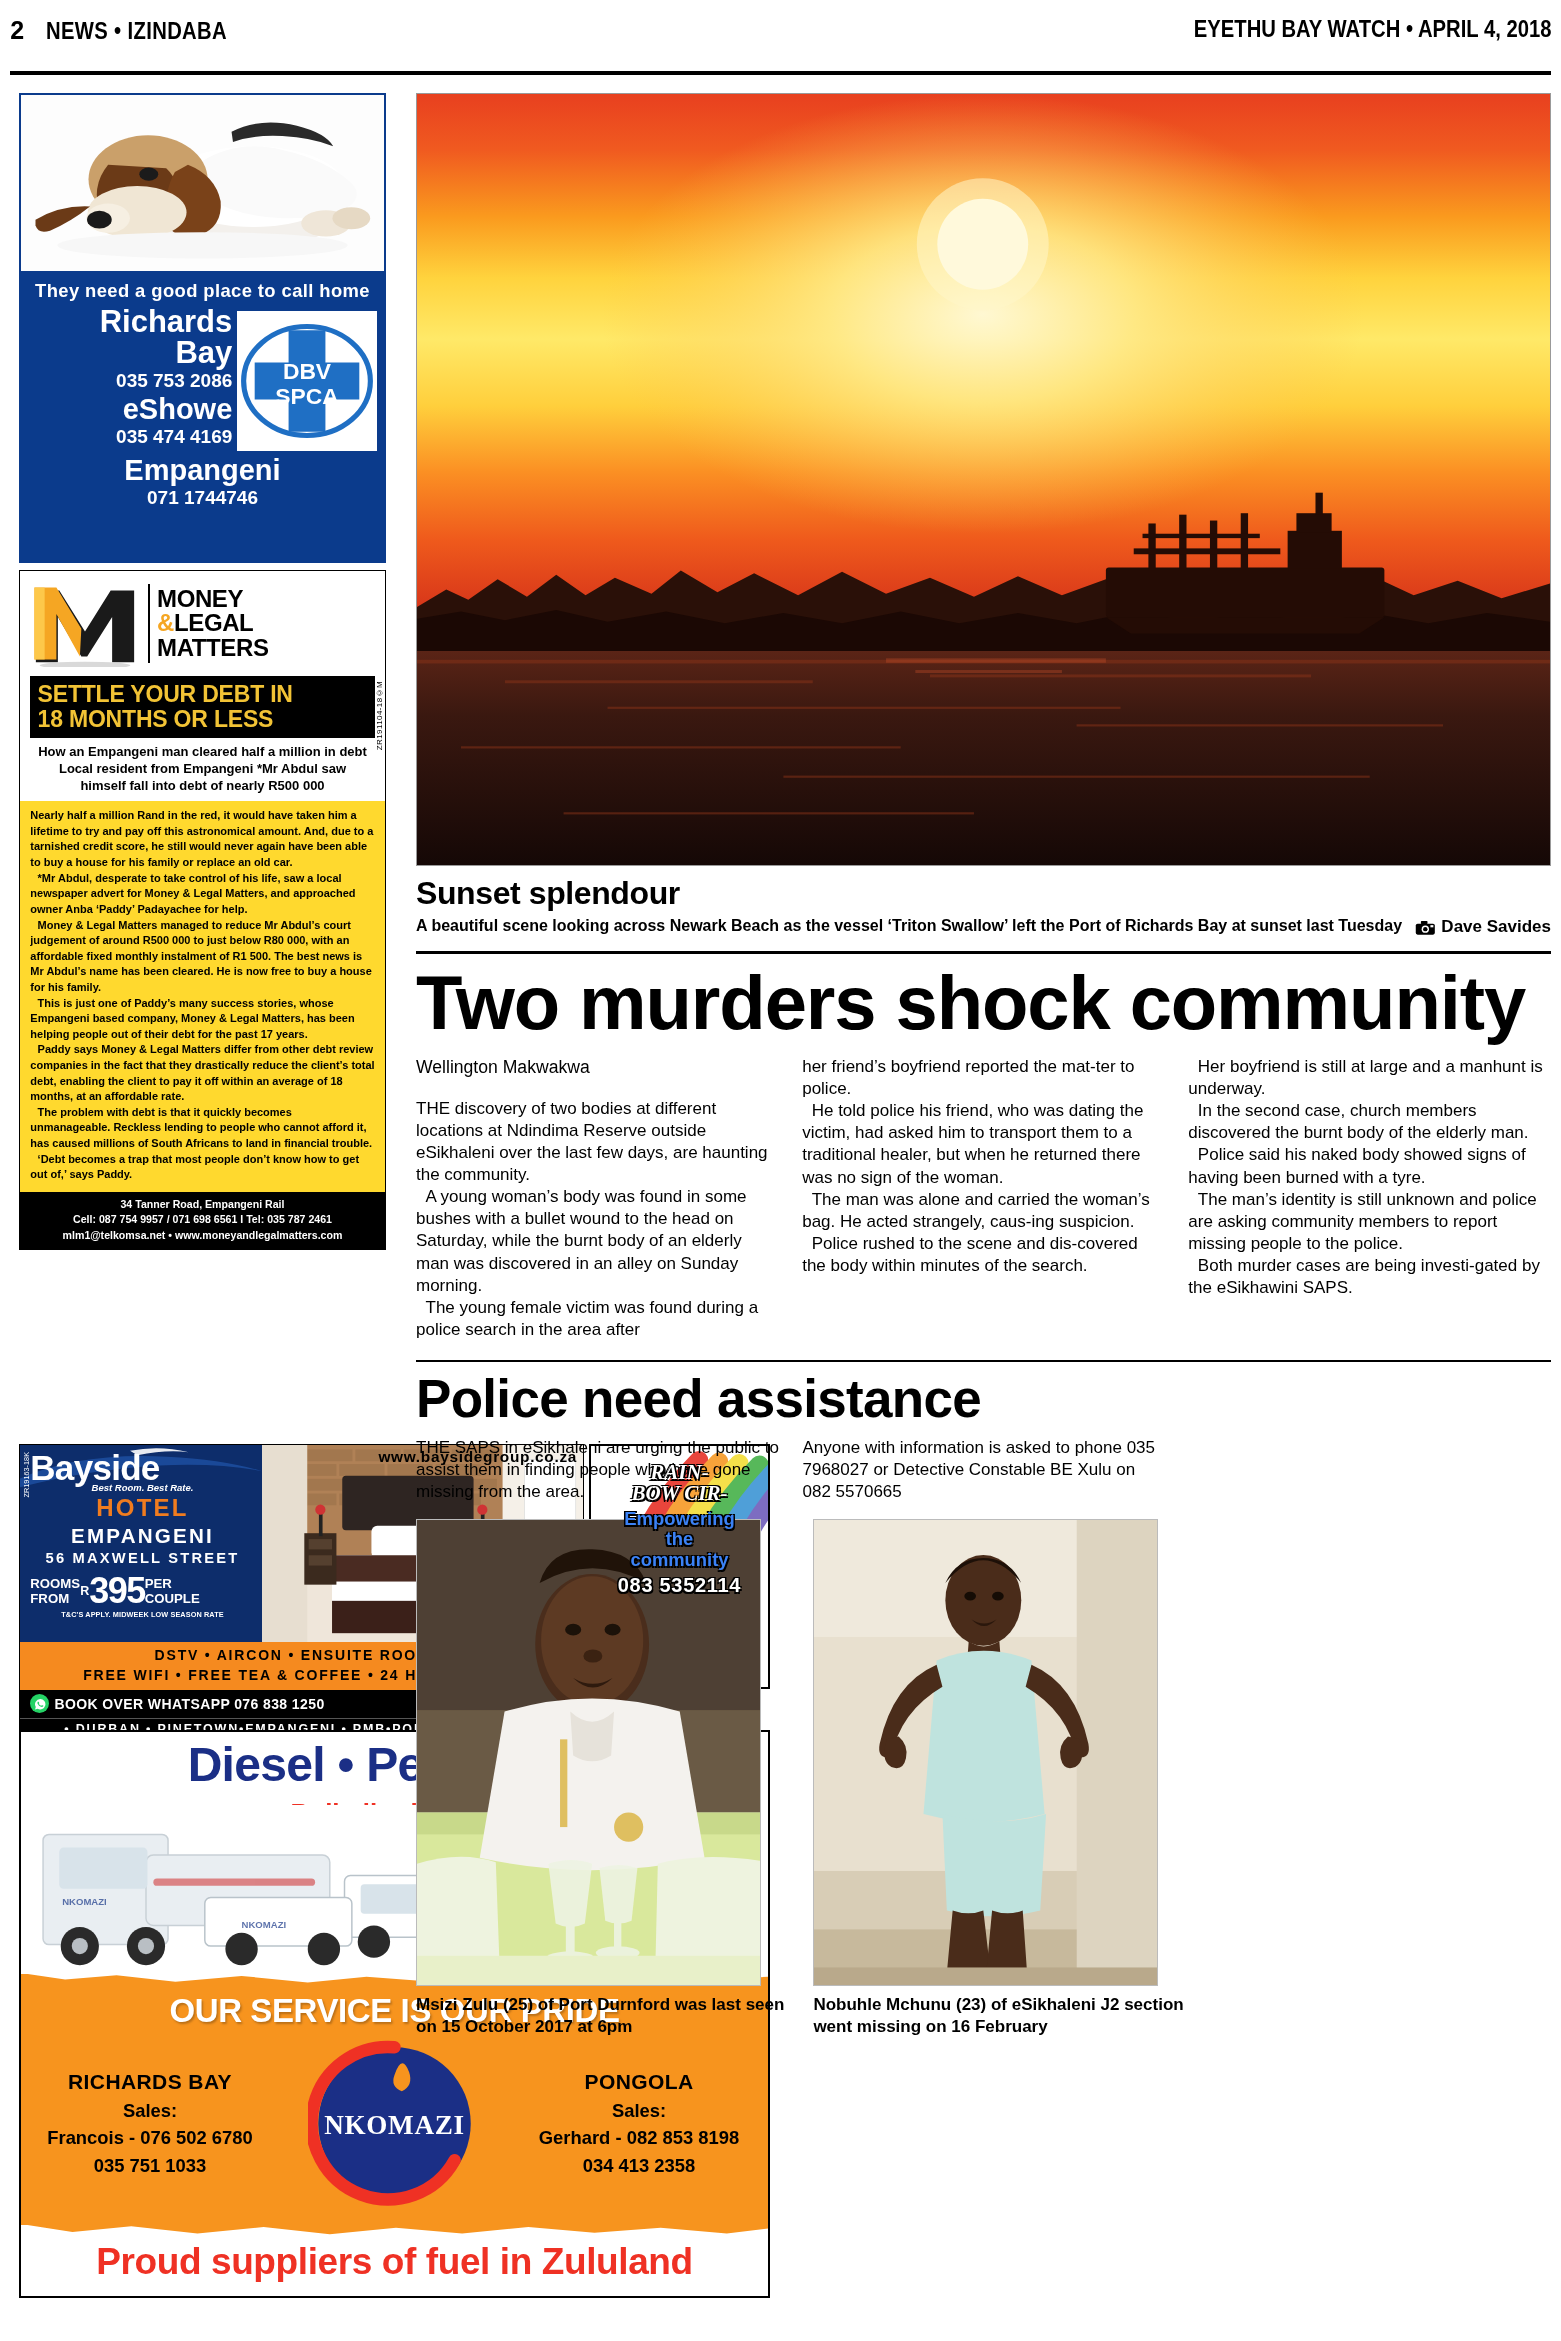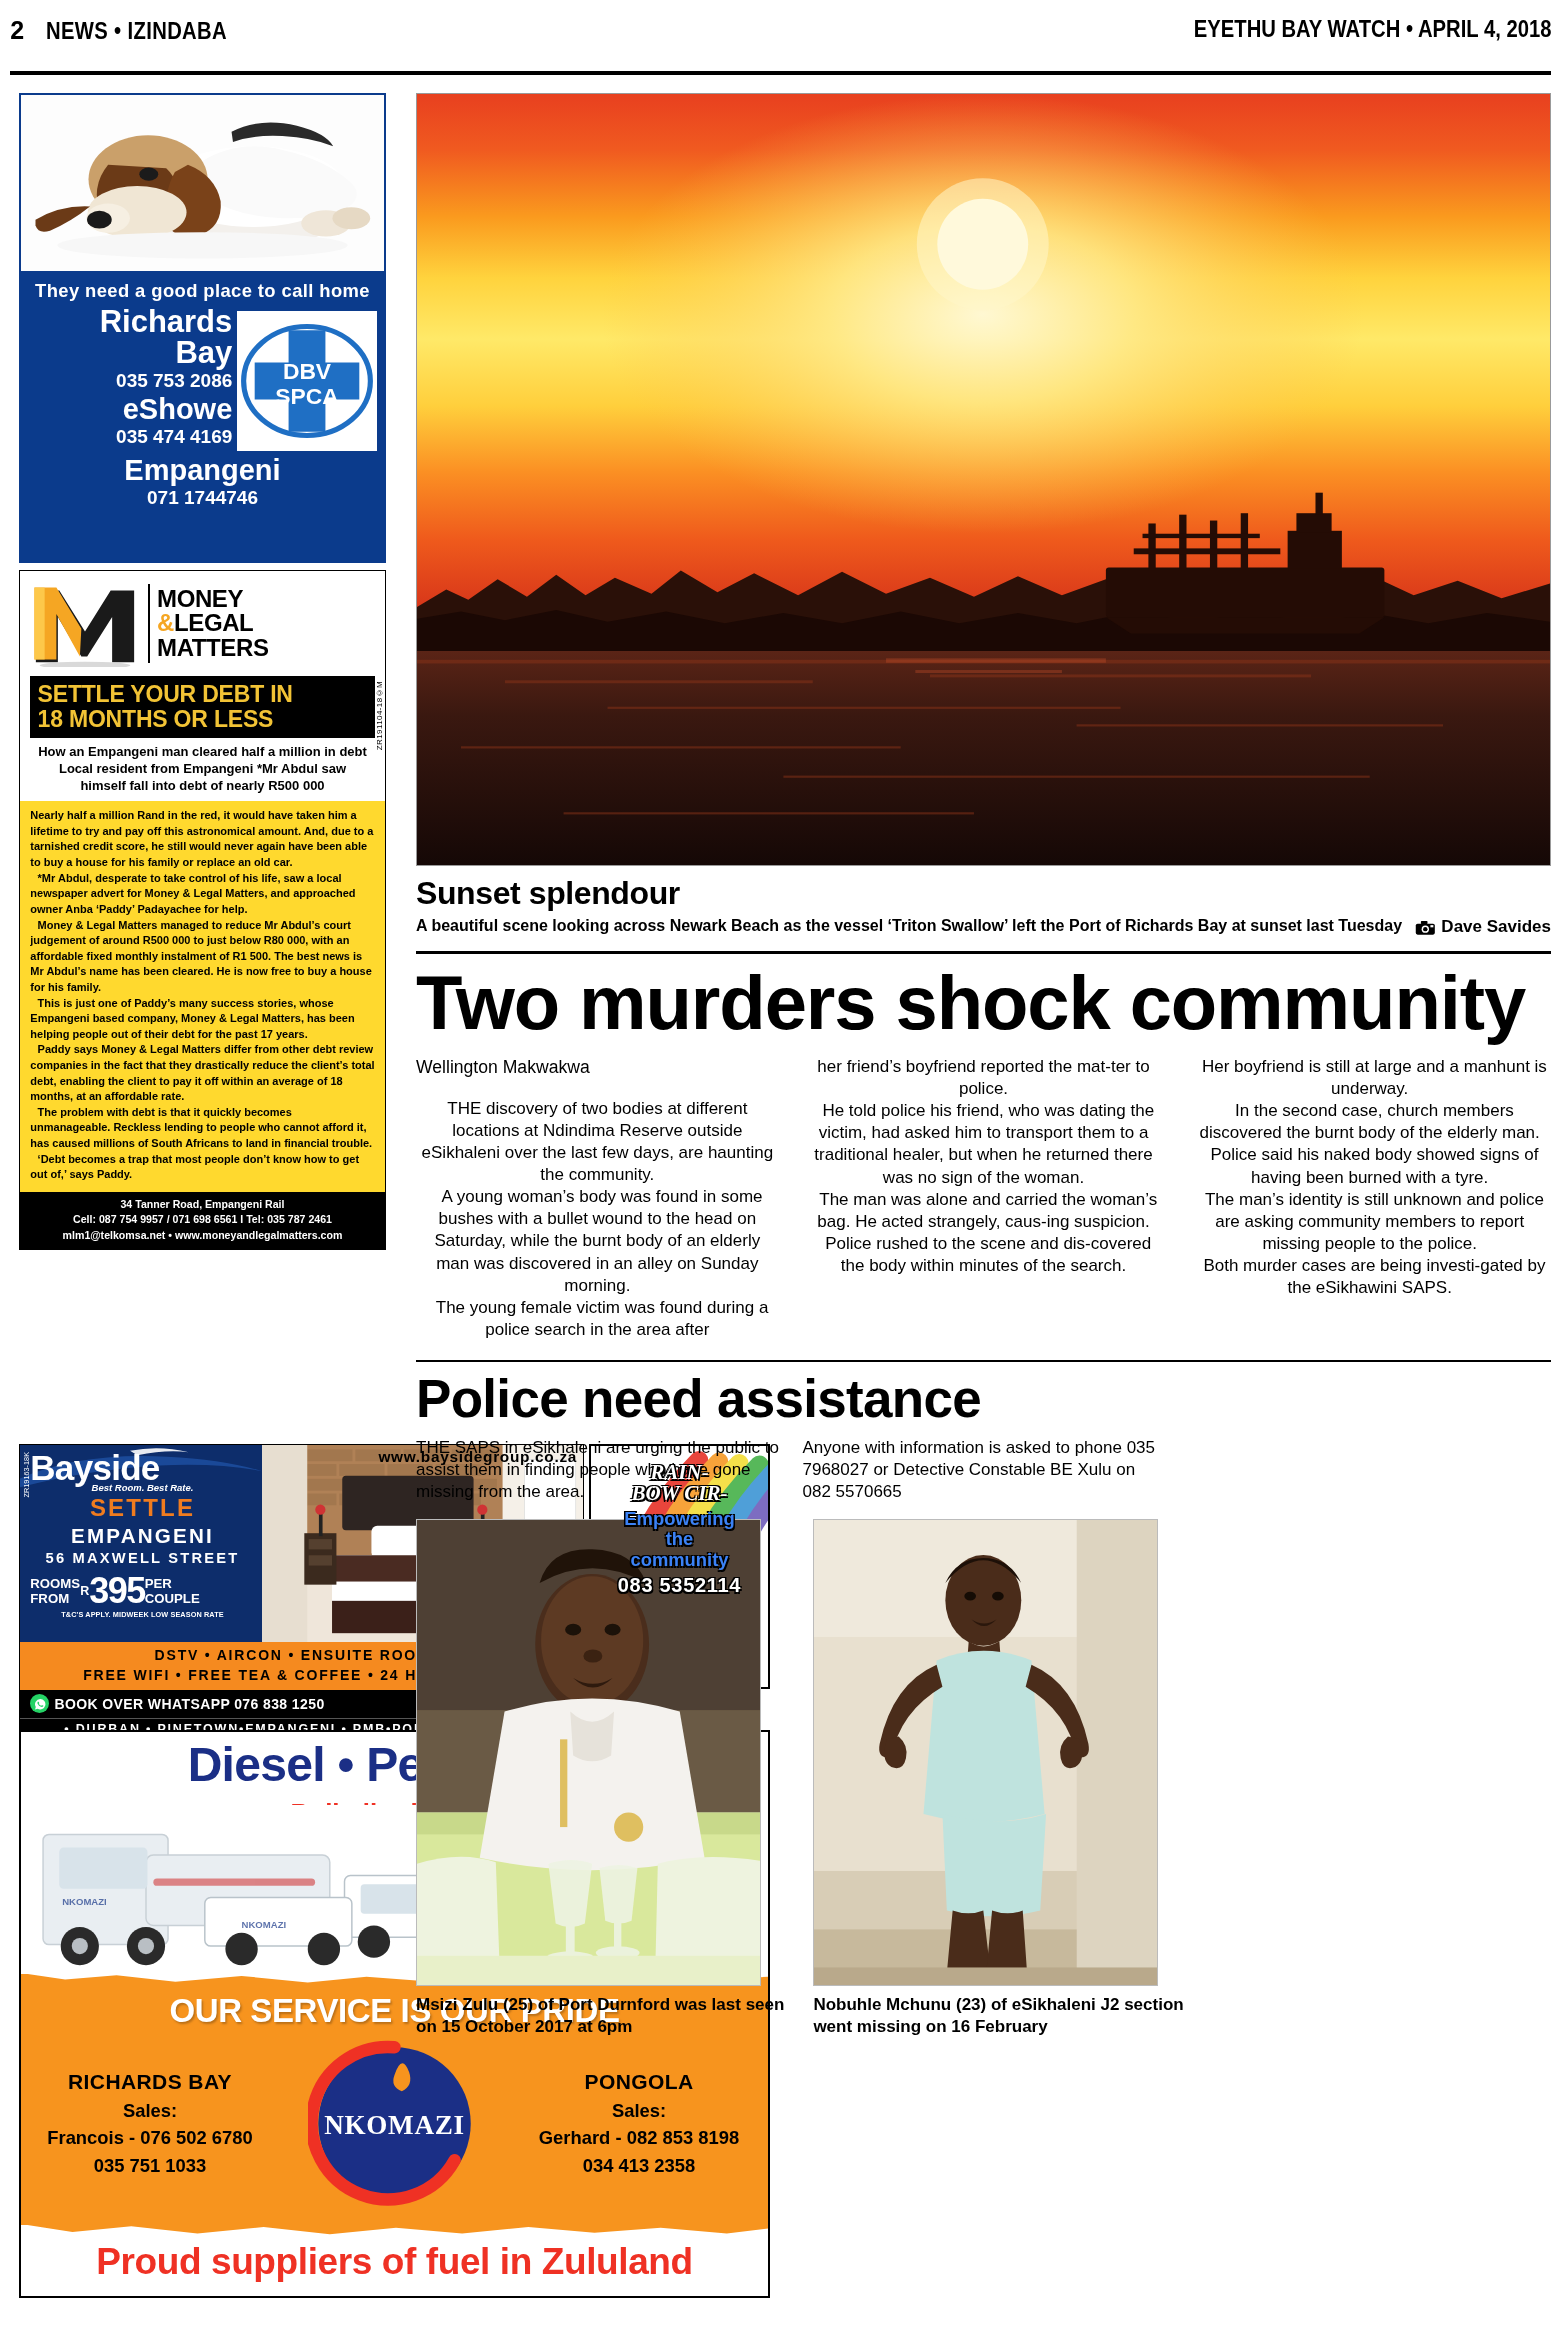--- a/index.html
+++ b/index.html
@@ -175,21 +175,21 @@
 
   .hr-thin { height:2.2px; background:#000; margin-top:14.7px; }
   .headline {
     font-family:"Liberation Sans Narrow","Liberation Sans",sans-serif;
     font-size:76px; font-weight:bold; line-height:1.02; letter-spacing:-1.1px;
     margin-top:10.3px;
   }
   .cols { display:flex; gap:23.5px; margin-top:14.7px; }
   .col { width:363px; font-size:17px; line-height:1.30; }
   .byline { font-size:17.6px; margin-bottom:19px; }
-  .col p { text-indent:9.5px;text-align:center; }
+  .col p { text-indent:9.5px; }
   .col p.nofirst { text-indent:0; }
 
   .hr-mid { height:2.2px; background:#000; margin-top:19px; }
   .headline2 {
     font-family:"Liberation Sans Narrow","Liberation Sans",sans-serif;
     font-size:53px; font-weight:bold; line-height:1.0; letter-spacing:-0.7px; margin-top:10.3px;
   }
   .cols2 { display:flex; gap:23.5px; margin-top:11.8px; }
   .col2 { width:363px; font-size:17px; line-height:1.30; }
 
@@ -303,21 +303,21 @@
 <div class="bayside">
   <div class="bay-code">ZR19163-18K</div>
   <div class="bay-top">
     <div class="bay-left">
       <svg class="bay-swoosh" viewBox="0 0 330 70" preserveAspectRatio="none">
         <path d="M0 46 Q80 10 200 16 Q280 20 330 36 Q270 24 190 28 Q90 34 0 58 Z" fill="#1d4fa0" opacity="0.85"></path>
         <path d="M150 8 Q190 0 230 10 Q200 6 160 14 Z" fill="#ffffff" opacity="0.9"></path>
       </svg>
       <div class="bay-logo">Bayside</div>
       <div class="bay-slogan">Best Room. Best Rate.</div>
-      <div class="bay-hotel">SETTLE</div>
+      <div class="bay-hotel">HOTEL</div>
       <div class="bay-city">EMPANGENI</div>
       <div class="bay-street">56 MAXWELL STREET</div>
       <div class="bay-price">
         <div class="bay-rf">ROOMS<br>FROM</div>
         <div class="bay-r">R</div>
         <div class="bay-num">395</div>
         <div class="bay-pc">PER<br>COUPLE</div>
       </div>
       <div class="bay-tc">T&amp;C'S APPLY. MIDWEEK LOW SEASON RATE</div>
     </div>

